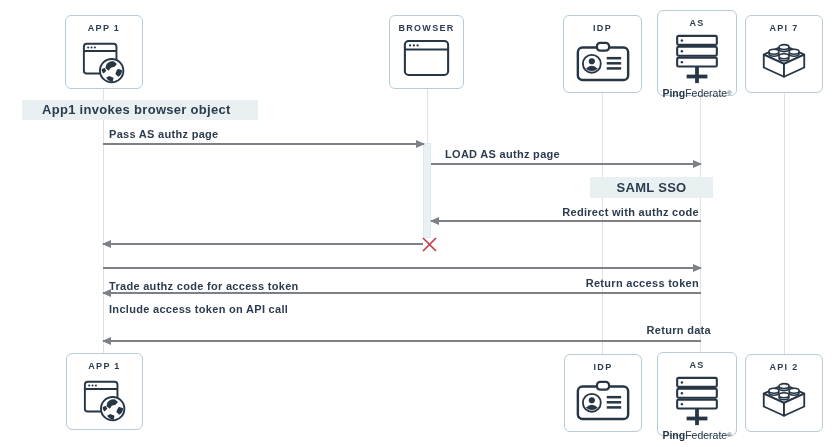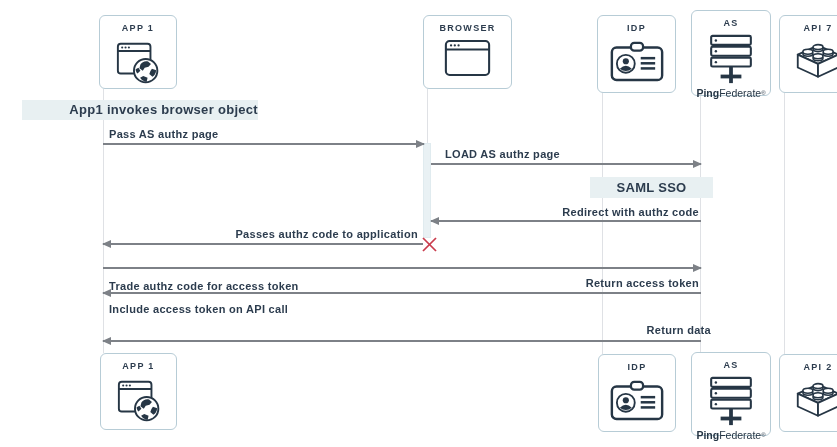--- a/index.html
+++ b/index.html
@@ -3,21 +3,21 @@
 <meta charset="utf-8">
 <style>
   html,body{margin:0;padding:0;background:#fff;}
   #stage{
     position:relative;width:837px;height:447px;background:#fff;overflow:hidden;
     font-family:"Liberation Sans",sans-serif;
   }
   .actor-box{
     position:absolute;box-sizing:border-box;background:#fff;
     border:1px solid var(--border);border-radius:6px;
-    display:flex;flex-direction:column;align-items:center;padding-top:7px;gap:5px;margin-left:34px;
+    display:flex;flex-direction:column;align-items:center;padding-top:7px;gap:5px;
   }
   .actor-label{
     font-size:9px;font-weight:600;letter-spacing:1.3px;color:var(--text);
     white-space:nowrap;line-height:11px;
   }
   .actor-icon{color:var(--icon);line-height:0;}
   .wordmark{font-size:10.5px;color:var(--icon);white-space:nowrap;line-height:11px;margin-top:-2px;}
   .wm-bold{font-weight:700;}
   .wm-rest{font-weight:400;}
   .wm-mark{font-size:6px;vertical-align:top;}
@@ -60,21 +60,21 @@
    <circle cx="7.5" cy="8.8" r="1.1" fill="currentColor"></circle>
           <circle cx="11" cy="8.8" r="1.1" fill="currentColor"></circle>
           <circle cx="14.5" cy="8.8" r="1.1" fill="currentColor"></circle>
    <circle cx="32" cy="33" r="12.2" fill="#fff" stroke="currentColor" stroke-width="2"></circle>
    <path d="M26.5 26.5 c1.5-2.5 5-4 8-3 l3 2.5 -2.5 3 -4 1 -2 3 -3.5-2.5 z" fill="currentColor"></path>
    <path d="M38.5 31 l4.5 1.5 c-.3 3 -1.8 5.5 -4 7 l-3.2-3 1.2-3.2 z" fill="currentColor"></path>
    <path d="M29.5 38.5 l4.5 2 -1 4 c-3 0 -5.5-1.8 -6.8-4 z" fill="currentColor"></path>
    <path d="M21.5 31.5 l3-1.5 2 3 -3 3 c-1.2-1.2 -2-2.7 -2-4.5 z" fill="currentColor"></path>
  </svg></div>
     </div>
-    <div class="actor-box" style="left: 389px; top: 15px; width: 89px; height: 74px;">
+    <div class="actor-box" style="left: 389px; top: 15px; width: 75px; height: 74px;">
       <div class="actor-label">BROWSER</div>
       <div class="actor-icon"><svg viewBox="0 0 50 40" width="47" height="38">
    <g fill="none" stroke="currentColor" stroke-width="2.2">
      <rect x="2" y="2" width="46" height="36" rx="4"></rect>
             <line x1="2" y1="11" x2="48" y2="11"></line>
    </g>
    <circle cx="7.5" cy="6.6" r="1.2" fill="currentColor"></circle>
           <circle cx="11.5" cy="6.6" r="1.2" fill="currentColor"></circle>
           <circle cx="15.5" cy="6.6" r="1.2" fill="currentColor"></circle>
  </svg></div>
@@ -195,38 +195,37 @@
             <ellipse cx="28" cy="8.8" rx="5.4" ry="2.7"></ellipse>
      <ellipse cx="17" cy="16" rx="5.4" ry="2.7"></ellipse>
             <ellipse cx="17" cy="13.8" rx="5.4" ry="2.7"></ellipse>
      <ellipse cx="39" cy="16" rx="5.4" ry="2.7"></ellipse>
             <ellipse cx="39" cy="13.8" rx="5.4" ry="2.7"></ellipse>
      <ellipse cx="28" cy="21" rx="5.4" ry="2.7"></ellipse>
             <ellipse cx="28" cy="18.8" rx="5.4" ry="2.7"></ellipse>
    </g>
  </svg></div>
     </div>
-    <div class="note" style="left: 22px; top: 100px; width: 236px; height: 20px; line-height: 20px; text-align: right; padding-left: 13px;">App1 invokes browser object</div>
+    <div class="note" style="left: 22px; top: 100px; width: 236px; height: 20px; line-height: 20px; text-align: left; padding-left: 20px;">App1 invokes browser object</div>
     <div class="note" style="left: 590px; top: 177px; width: 123px; height: 21px; line-height: 21px; text-align: center; padding-left: 0px;">SAML SSO</div>
     <div class="msg-label" style="top: 126px; left: 109px;">Pass AS authz page</div>
     <div class="arrow right" style="left: 103px; top: 143px; width: 321px;">
       <div class="line"></div>
       <div class="head"></div>
     </div>
     <div class="msg-label" style="top: 146px; left: 445px;">LOAD AS authz page</div>
     <div class="arrow right" style="left: 431px; top: 163px; width: 270px;">
       <div class="line"></div>
       <div class="head"></div>
     </div>
     <div class="msg-label" style="top: 204px; right: 138px; margin-left: 15px;">Redirect with authz code</div>
     <div class="arrow left" style="left: 431px; top: 220px; width: 270px;">
       <div class="line"></div>
       <div class="head"></div>
     </div>
-    <div class="msg-label" style="top: 226px; right: 419px;">Passes authz code to application</div>
     <div class="arrow left" style="left: 103px; top: 243px; width: 320px;">
       <div class="line"></div>
       <div class="head"></div>
     </div>
     <div class="msg-label" style="top: 250px; left: 109px; margin-top: 28px;">Trade authz code for access token</div>
     <div class="arrow right" style="left: 103px; top: 267px; width: 598px;">
       <div class="line"></div>
       <div class="head"></div>
     </div>
     <div class="msg-label" style="top: 275px; right: 138px;">Return access token</div>

